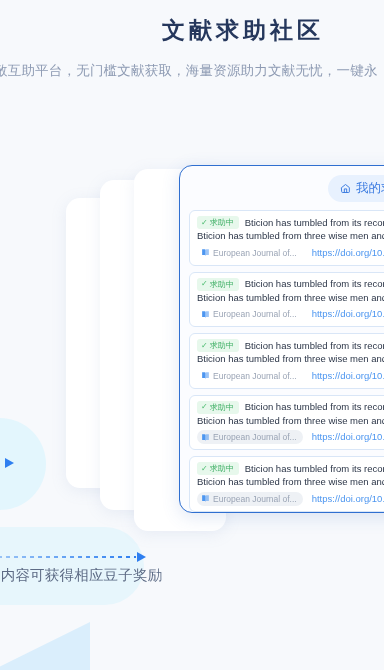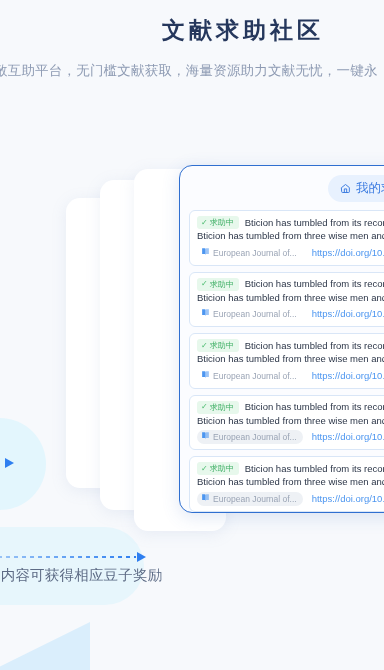--- a/index.html
+++ b/index.html
@@ -189,20 +189,21 @@
   .request-row-bottom {
     display: flex;
     align-items: center;
     gap: 9px;
     margin-top: 3px;
     white-space: nowrap;
     overflow: hidden;
   }
   .journal-chip {
     display: inline-flex;
+    align-items: center;
     gap: 3px;
     font-size: 8.5px;
     color: #9aa4b5;
     line-height: 12px;
     border-radius: 7px;
     padding: 1px 6px 1px 4px;
     flex: 0 0 auto;
   }
   .journal-chip.has-pill { background: #eef1f5; }
   .journal-chip svg { display: block; flex: 0 0 auto; }

